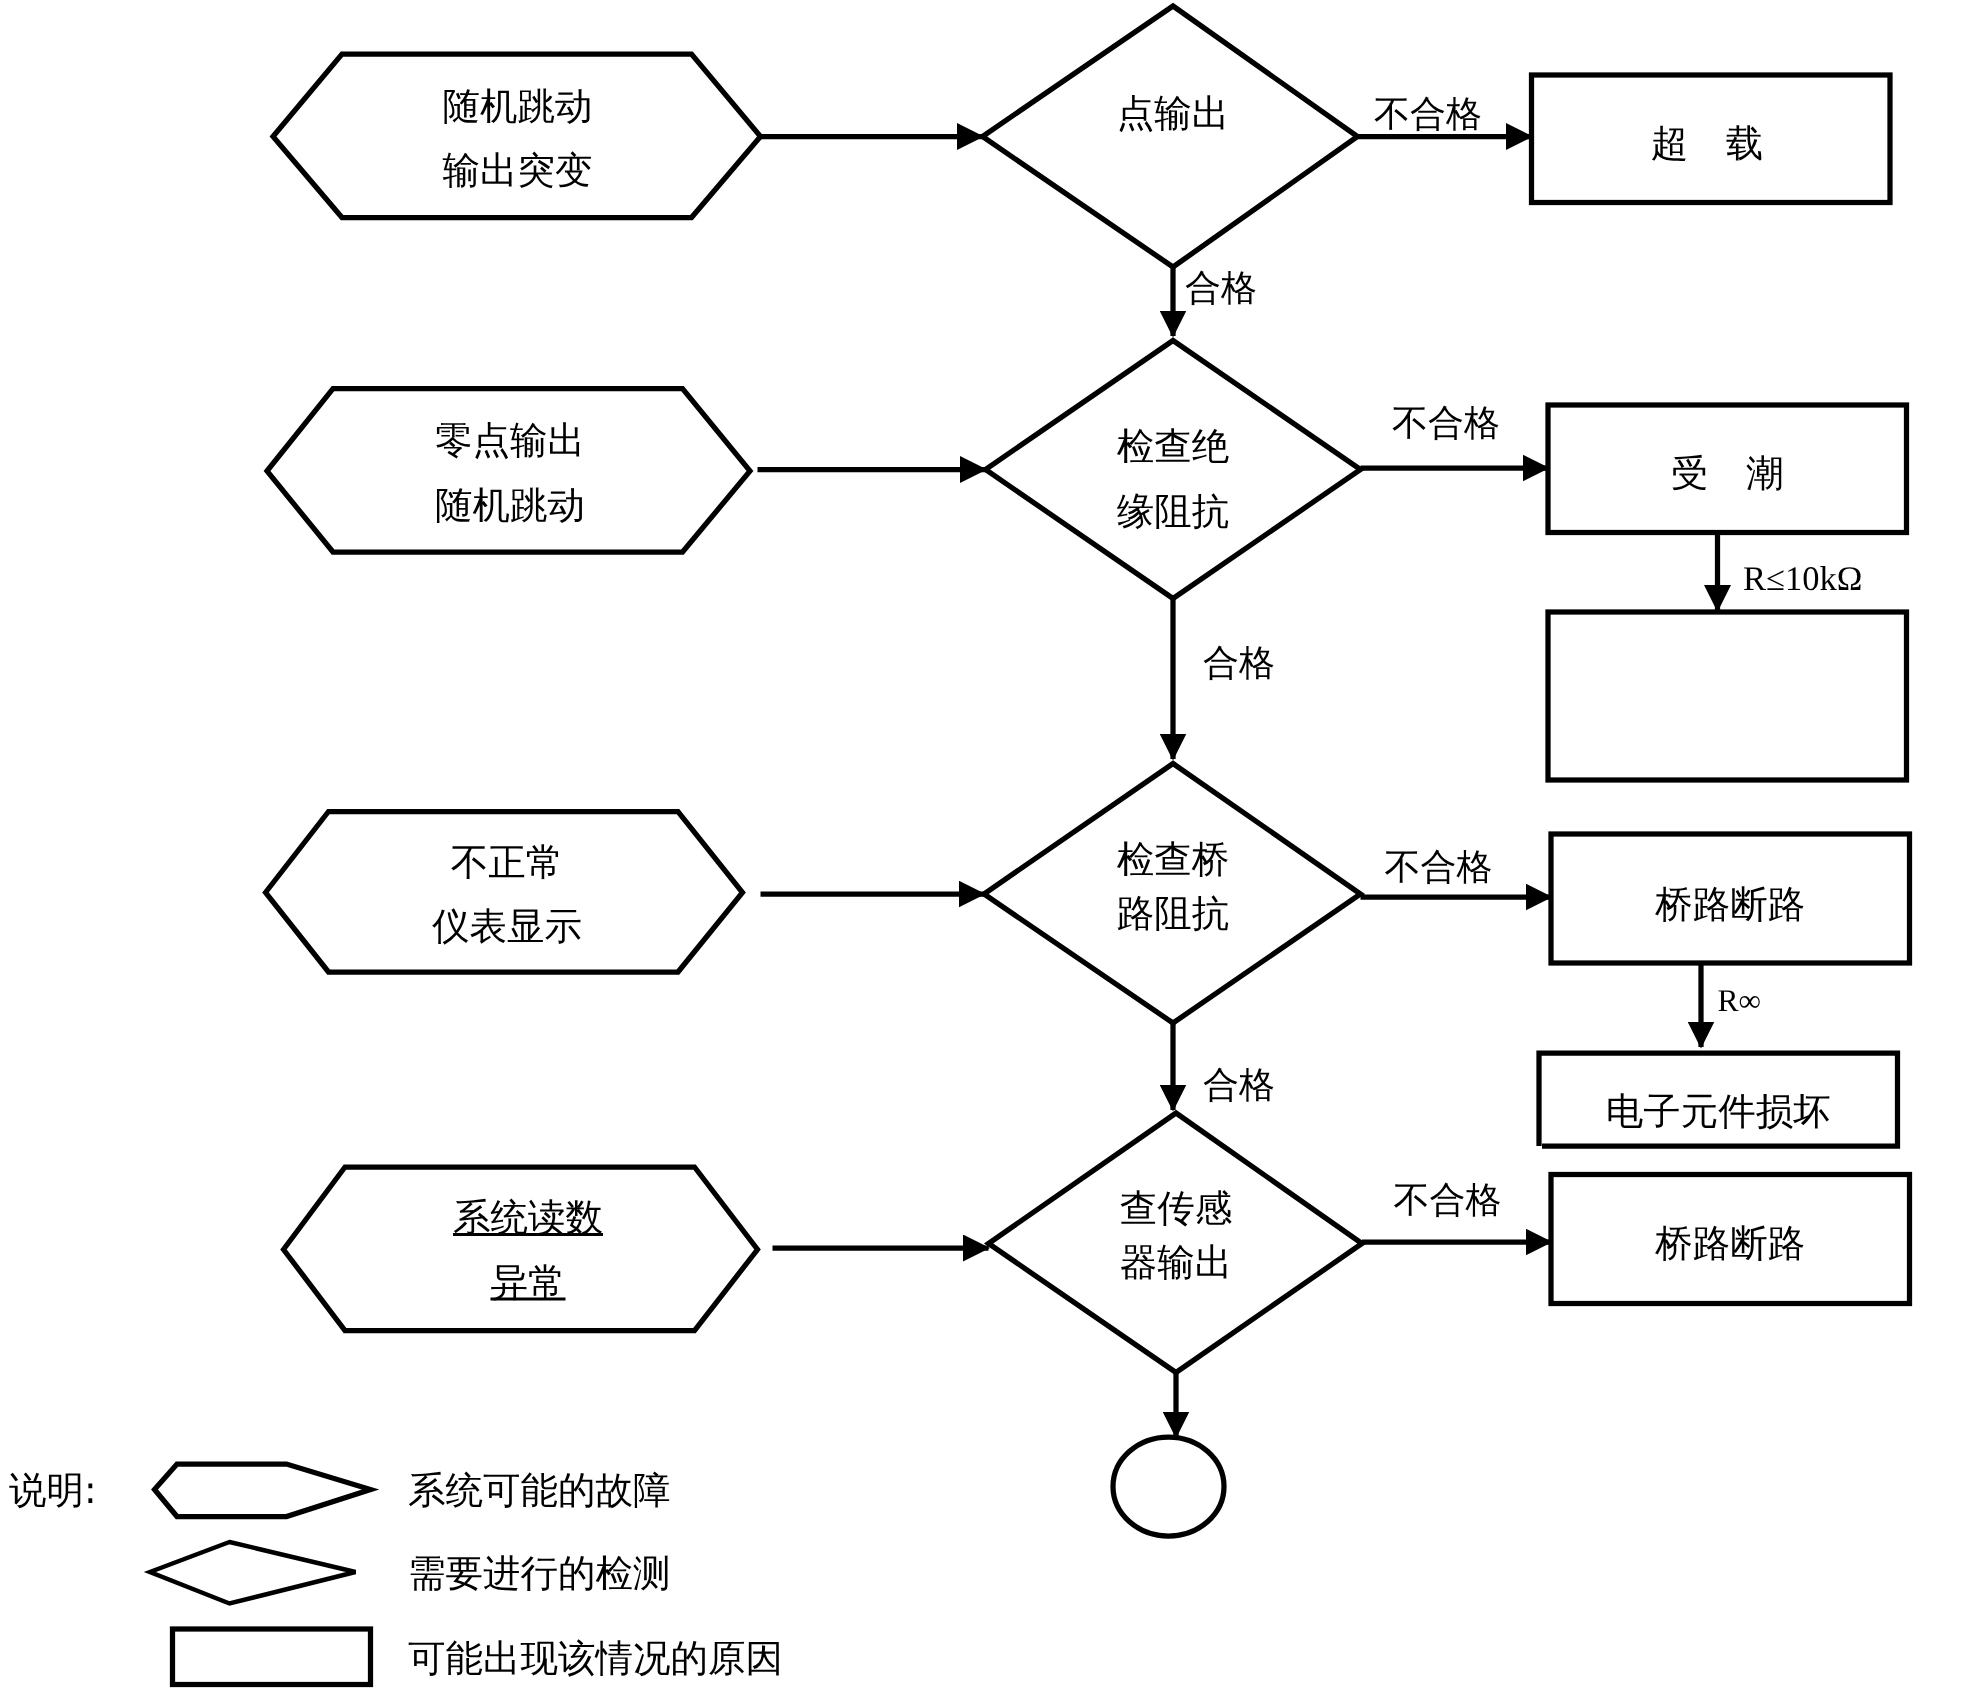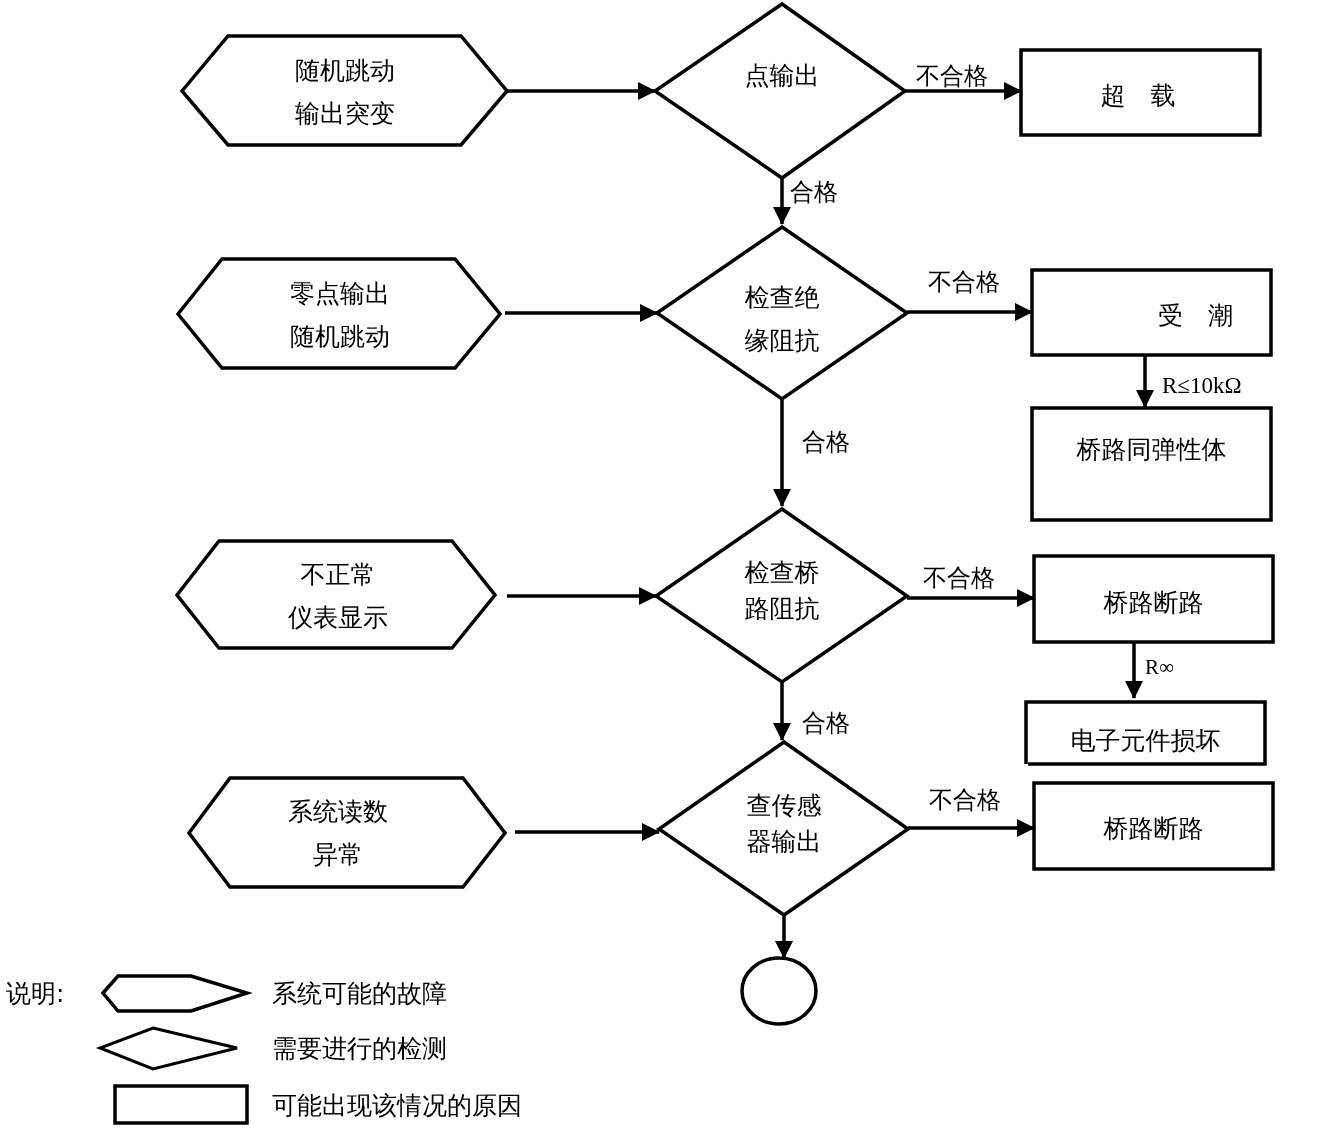--- a/index.html
+++ b/index.html
@@ -74,21 +74,21 @@
   <div>输出突变</div>
 </div>
 <div class="txt" style="left:245px;top:272px;width:190px;">
   <div>零点输出</div>
   <div>随机跳动</div>
 </div>
 <div class="txt" style="left:243px;top:553px;width:190px;">
   <div>不正常</div>
   <div>仪表显示</div>
 </div>
-<div class="txt" style="left:243px;top:790px;width:190px;">
+<div class="txt" style="left:257px;top:790px;width:190px;text-decoration:underline;">
   <div>系统读数</div>
   <div>异常</div>
 </div>
 
 <div class="txt" style="left:712px;top:54px;width:140px;">
   <div>点输出</div>
 </div>
 <div class="txt" style="left:712px;top:276px;width:140px;">
   <div>检查绝</div>
   <div>缘阻抗</div>
@@ -96,23 +96,22 @@
 <div class="txt" style="left:712px;top:555px;width:140px;line-height:36px;">
   <div>检查桥</div>
   <div>路阻抗</div>
 </div>
 <div class="txt" style="left:714px;top:788px;width:140px;line-height:36px;">
   <div>查传感</div>
   <div>器输出</div>
 </div>
 
 <div class="txt" style="left:997px;top:74px;width:282px;">超　载</div>
-<div class="txt" style="left:1032px;top:294px;width:239px;padding-left:44px;">受　潮</div>
+<div class="txt" style="left:1032px;top:294px;width:239px;">受　潮</div>
 <div class="txt" style="left:1032px;top:428px;width:239px;">
-  <div>桥路同弹性体</div>
 </div>
 <div class="txt" style="left:1034px;top:581px;width:239px;">桥路断路</div>
 <div class="txt" style="left:1026px;top:719px;width:239px;">电子元件损坏</div>
 <div class="txt" style="left:1034px;top:807px;width:239px;">桥路断路</div>
 
 <div class="lbl" style="left:916px;top:60px;">不合格</div>
 <div class="lbl" style="left:790px;top:176px;">合格</div>
 <div class="lbl" style="left:928px;top:266px;">不合格</div>
 <div class="lbl" style="left:802px;top:426px;">合格</div>
 <div class="lbl" style="left:923px;top:562px;">不合格</div>

